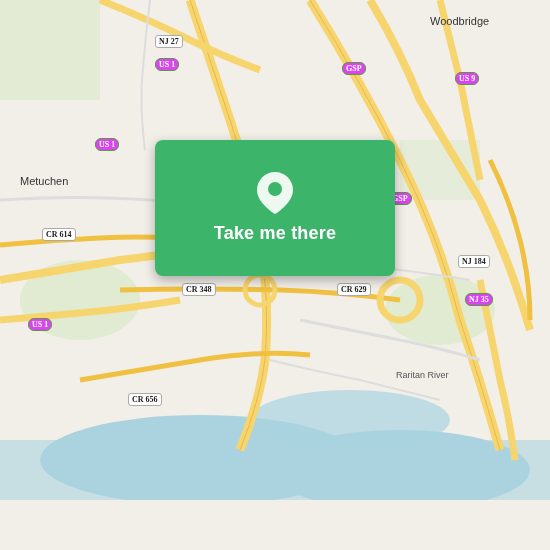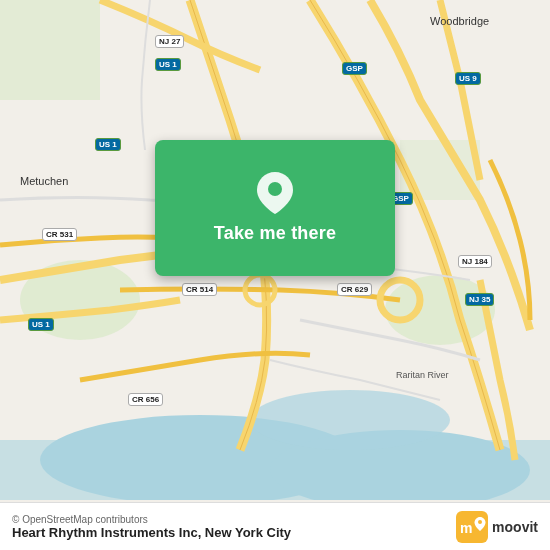--- a/index.html
+++ b/index.html
@@ -116,26 +116,28 @@
     .highway-badge {
       position: absolute;
       background: #fff;
       border: 1.5px solid #aaa;
       border-radius: 3px;
       font-size: 8px;
       font-weight: bold;
       padding: 1px 3px;
       color: #222;
       white-space: nowrap;
+      font-family: Liberation Serif, serif;
     }
 
     .highway-badge.green-badge {
-      background: #0369a1;
+      background: #d946ef;
       color: #fff;
       border-color: #5a9a3e;
+      border-radius: 6px;
     }
   </style>
 </head>
 <body>
 
 <div id="map-container">
   <div class="map-bg"></div>
 
   <svg style="position:absolute;top:0;left:0;width:550px;height:500px;">
 
@@ -187,48 +189,32 @@
   <span class="map-label" style="top:175px;left:20px;">Metuchen</span>
   <span class="map-label" style="top:15px;left:430px;">Woodbridge</span>
   <span class="map-label-small" style="top:370px;left:388px;padding-left:8px;">Raritan River</span>
 
   <div class="highway-badge green-badge" style="top:58px;left:155px;">US 1</div>
   <div class="highway-badge green-badge" style="top:72px;left:455px;">US 9</div>
   <div class="highway-badge" style="top:35px;left:155px;">NJ 27</div>
   <div class="highway-badge green-badge" style="top:62px;left:342px;">GSP</div>
   <div class="highway-badge green-badge" style="top:192px;left:388px;">GSP</div>
   <div class="highway-badge green-badge" style="top:138px;left:95px;">US 1</div>
-  <div class="highway-badge" style="top:228px;left:42px;">CR 531</div>
-  <div class="highway-badge" style="top:283px;left:182px;">CR 514</div>
+  <div class="highway-badge" style="top:228px;left:42px;">CR 614</div>
+  <div class="highway-badge" style="top:283px;left:182px;">CR 348</div>
   <div class="highway-badge" style="top:283px;left:337px;">CR 629</div>
   <div class="highway-badge green-badge" style="top:318px;left:28px;">US 1</div>
   <div class="highway-badge" style="top:353px;left:128px;margin-top:40px;">CR 656</div>
   <div class="highway-badge" style="top:218px;left:458px;margin-top:37px;">NJ 184</div>
   <div class="highway-badge green-badge" style="top:293px;left:465px;">NJ 35</div>
 
   <div class="overlay-card" style="background-color:#3cb56a;">
 
     <div class="location-pin">
       <svg width="36" height="42" viewBox="0 0 36 42" fill="none">
         <path d="M18 0C8.06 0 0 8.06 0 18c0 13.5 18 24 18 24S36 31.5 36 18C36 8.06 27.94 0 18 0z" fill="white" opacity="0.9"></path>
         <circle cx="18" cy="17" r="7" fill="#3cb56a"></circle>
       </svg>
     </div>
     <button class="take-me-btn">Take me there</button>
   </div>
 
-  <div class="info-bar">
-    <div class="info-bar-left">
-      <span class="attribution">© OpenStreetMap contributors</span>
-      <span class="location-name">Heart Rhythm Instruments Inc, New York City</span>
-    </div>
-    <div class="moovit-logo">
-
-      <svg width="32" height="32" viewBox="0 0 32 32">
-        <rect width="32" height="32" rx="6" fill="#f7b731"></rect>
-        <text x="4" y="22" font-size="14" font-weight="bold" fill="white" font-family="Arial">m</text>
-        <path d="M24 6c-3 0-5.5 2.5-5.5 5.5 0 4 5.5 8.5 5.5 8.5s5.5-4.5 5.5-8.5C29.5 8.5 27 6 24 6z" fill="white"></path>
-        <circle cx="24" cy="11" r="2" fill="#f7b731"></circle>
-      </svg>
-      <span style="font-size:14px;font-weight:700;color:#333;">moovit</span>
-    </div>
-  </div>
 </div>
 
 </body></html>

